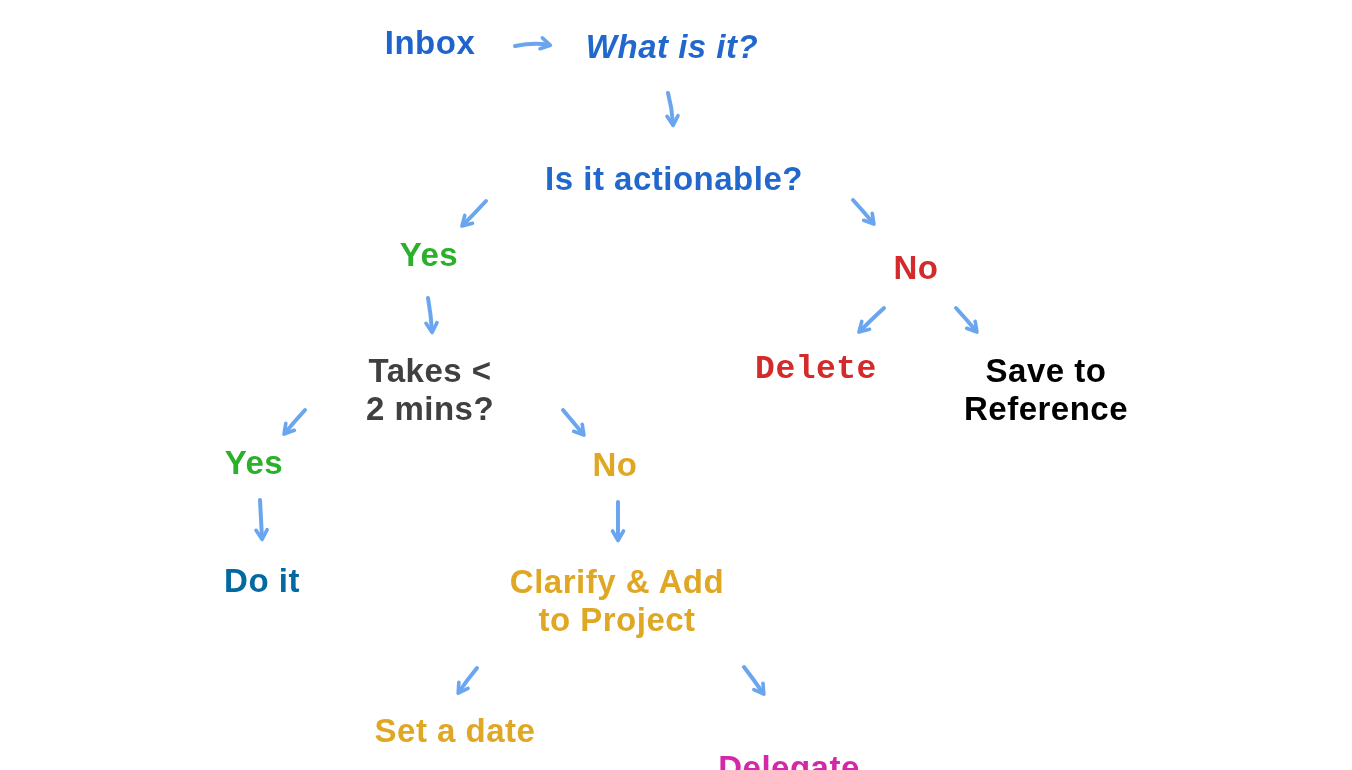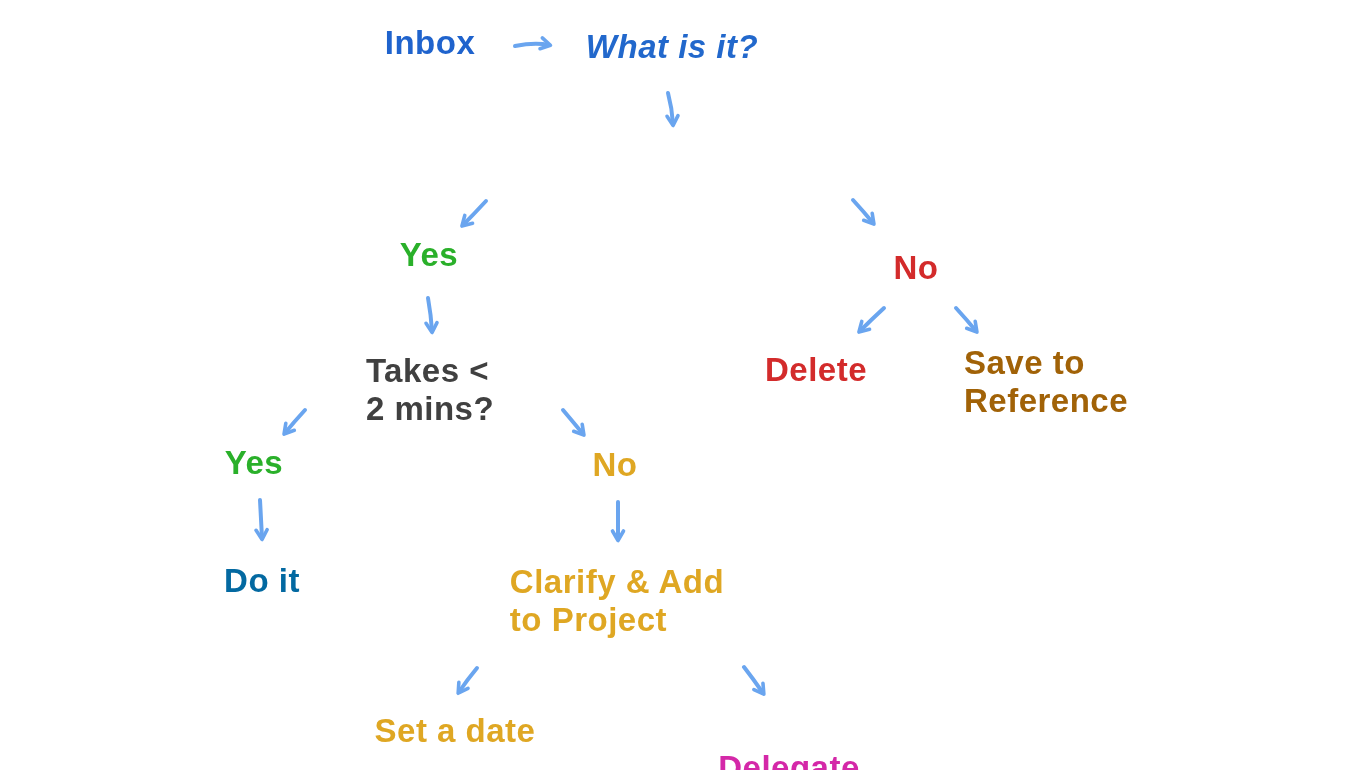--- a/index.html
+++ b/index.html
@@ -27,21 +27,21 @@
     stroke: var(--arrow-color, #6aa5ef);
     stroke-width: 4;
     stroke-linecap: round;
   }
   marker path {
     stroke: var(--arrow-color, #6aa5ef);
   }
   .node {
     position: absolute;
     transform: translateX(-50%);
-    text-align: left;
+    text-align: center;
     font-size: 33px;
     font-weight: 700;
     line-height: 1.15;
     white-space: pre-line;
     letter-spacing: 0.5px;
   }
 </style>
 </head>
 <body style="background: rgb(255, 255, 255);">
 
@@ -63,28 +63,29 @@
     <path class="edge" d="M260,500 Q261,519 262,538" marker-end="url(#ah)"></path>
     <path class="edge" d="M618,502 Q618,520 618,539" marker-end="url(#ah)"></path>
     <path class="edge" d="M477,668 Q467,680 459,692" marker-end="url(#ah)"></path>
     <path class="edge" d="M744,667 Q754,680 763,693" marker-end="url(#ah)"></path>
     <path class="edge" d="M884,308 Q871,320 860,331" marker-end="url(#ah)"></path>
     <path class="edge" d="M956,308 Q967,320 976,331" marker-end="url(#ah)"></path>
   </svg>
 
   <div class="node" style="left: 430px; top: 24px; color: rgb(31, 99, 205);">Inbox</div>
   <div class="node" style="left: 672px; top: 28px; color: rgb(34, 104, 204); font-style: italic;">What is it?</div>
+  <div class="node" style="left: 674px; top: 160px; color: rgb(34, 104, 204);">Is it actionable?</div>
   <div class="node" style="left: 429px; top: 236px; color: rgb(42, 176, 42);">Yes</div>
   <div class="node" style="left: 916px; top: 249px; color: rgb(211, 43, 43);">No</div>
   <div class="node" style="left: 430px; top: 352px; color: #404040;">Takes &lt;
 2 mins?</div>
   <div class="node" style="left: 254px; top: 444px; color: rgb(42, 176, 42);">Yes</div>
   <div class="node" style="left: 615px; top: 446px; color: rgb(223, 167, 35);">No</div>
   <div class="node" style="left: 262px; top: 562px; color: #0369a1;">Do it</div>
   <div class="node" style="left: 455px; top: 712px; color: rgb(223, 167, 35);">Set a date</div>
   <div class="node" style="left: 617px; top: 563px; color: rgb(223, 167, 35);">Clarify &amp; Add
 to Project</div>
   <div class="node" style="left: 789px; top: 712px; color: rgb(212, 40, 168); margin-top: 37px;">Delegate</div>
-  <div class="node" style="left: 816px; top: 351px; color: rgb(211, 43, 43);">Delete</div>
-  <div class="node" style="left: 1046px; top: 344px; color: #a16207;">Save to
+  <div class="node" style="left: 816px; top: 351px; color: rgb(211, 43, 43); font-family: Liberation Mono, monospace;">Delete</div>
+  <div class="node" style="left: 1046px; top: 352px; color: #000000;">Save to
 Reference</div>
 
 </div>
 
 </body></html>

